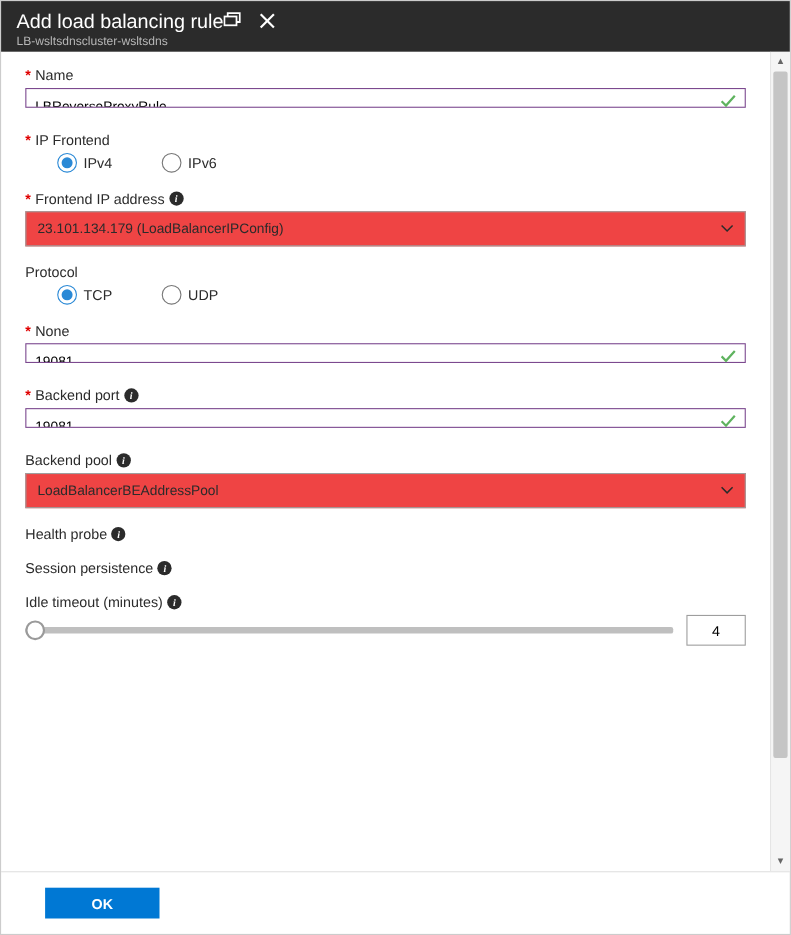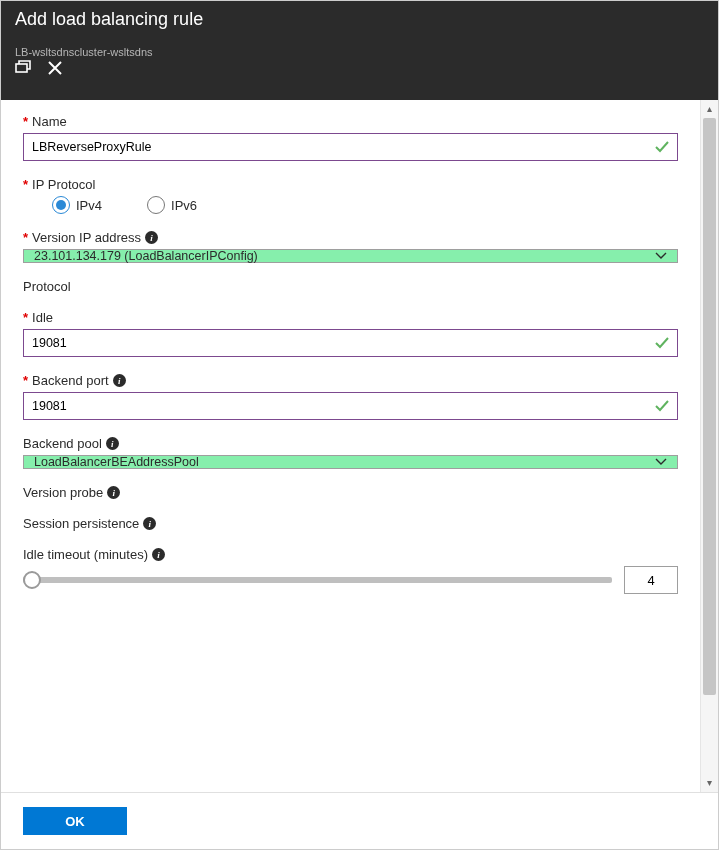--- a/index.html
+++ b/index.html
@@ -1,51 +1,51 @@
 <!DOCTYPE html>
 <html><head>
 <meta charset="utf-8">
 <style>
   * { box-sizing: border-box; }
   html, body { margin:0; padding:0; font-family: "Segoe UI", Arial, sans-serif; font-size:13px; color:#2b2b2b; }
   .panel { width:719px; height:850px; border:1px solid #ccc; display:flex; flex-direction:column; background:#fff; }
-  .header { background:#2b2b2b; color:#fff; padding:8px 14px 24px 14px; display:flex; align-items:flex-start; justify-content:center;flex-direction:column; }
+  .header { background:#2b2b2b; color:#fff; padding:8px 14px 3px 14px; display:flex; align-items:flex-start; justify-content:flex-start; }
   .header-titles { display:flex; flex-direction:column; }
   .header-title { font-size:18px; font-weight:400; }
-  .header-sub { font-size:11px; color:#b6b6b6; margin-top:16px; }
+  .header-sub { font-size:11px; color:#b6b6b6; margin-top:2px; }
   .header-actions { display:flex; gap:16px; align-items:center; margin-top:2px;}
   .hicon { width:16px; height:16px; display:inline-block; cursor:pointer; }
   .body-wrap { flex:1; position:relative; overflow:hidden; display:flex; }
   .scroll-area { flex:1; overflow-y:hidden; padding:14px 22px 10px 22px; }
   .scrollbar { width:18px; background:#f5f5f5; border-left:1px solid #e5e5e5; position:relative;}
   .scroll-up, .scroll-down { height:18px; text-align:center; font-size:10px; color:#666; line-height:18px; cursor:pointer;}
   .scroll-track { position:absolute; top:18px; bottom:18px; left:2px; right:2px;}
   .scroll-thumb { position:absolute; top:0; height:88%; width:100%; background:#c5c5c5; border-radius:2px;}
   .form-group { margin-bottom:16px; }
   .label-row { font-size:13px; margin-bottom:4px; display:flex; align-items:center; gap:4px;}
   .req { color:#e00000; font-weight:600; }
   .info-icon { width:13px; height:13px; display:inline-flex; align-items:center; justify-content:center; background:#2b2b2b; color:#fff; border-radius:50%; font-size:9px; font-weight:700; font-style:italic; cursor:default; font-family:Georgia,serif;}
-  .text-input { width:100%; height:28px; padding:0 34px 0 8px; font-size:12.5px; border:1px solid #9e9e9e; }
+  .text-input { width:100%; height:16px; padding:16px 34px 0 8px; font-size:12.5px; border:1px solid #9e9e9e; }
   .text-input.valid { border:1px solid #7c498f; }
   .input-wrap { position:relative; }
   .valid-check { position:absolute; right:8px; top:50%; transform:translateY(-50%); color:#5fb35f; }
-  .select { width:100%; height:14px; border:1px solid #9e9e9e; display:flex; align-items:center; justify-content:space-between; padding:0 10px; font-size:12.5px; cursor:pointer; background:#86efac;}
+  .select { width:100%; height:32px; border:1px solid #9e9e9e; display:flex; align-items:center; justify-content:space-between; padding:0 10px; font-size:12.5px; cursor:pointer; background:#ef4444;}
   .select.dashed { border:1px dashed #2a89d6; }
   .chev { width:12px; height:12px; }
   .radio-row { display:flex; gap:16px; align-items:center; }
   .radio { display:flex; align-items:center; gap:6px; cursor:pointer;padding-left:29px; }
   .radio-outer { width:18px; height:18px; border:1.5px solid #2a89d6; border-radius:50%; display:flex; align-items:center; justify-content:center;}
   .radio-outer.off { border-color:#777; }
   .radio-inner { width:10px; height:10px; background:#2a89d6; border-radius:50%; }
   .slider-row { display:flex; align-items:center; gap:12px; }
   .slider { flex:1; position:relative; height:20px; display:flex; align-items:center; }
   .slider-track { height:6px; background:#bfbfbf; width:100%; border-radius:2px;}
   .slider-knob { width:18px; height:18px; border-radius:50%; background:#fff; border:2px solid #9a9a9a; position:absolute; left:0; top:1px; cursor:grab;}
   .slider-val { width:54px; height:28px; border:1px solid #9e9e9e; text-align:center; font-size:13px;}
-  .footer { border-top:1px solid #e0e0e0; padding:14px 22px; }
+  .footer { border-top:1px solid #e0e0e0; padding:14px 40px; }
   .ok-btn { background:#0078d4; color:#fff; border:none; width:104px; height:28px; font-size:13px; font-weight:600; cursor:pointer; }
   svg { display:block; }
 </style>
 </head>
 <body>
 
 <div class="panel">
 
   <div class="header">
     <div class="header-titles">
@@ -81,60 +81,72 @@
               <svg width="16" height="16" viewBox="0 0 16 16">
                 <path d="M2 8 L6 12 L14 3" fill="none" stroke="#5fb35f" stroke-width="2"></path>
               </svg>
             </span>
         </div>
       </div>
 
       <div class="form-group">
         <div class="label-row">
             <span class="req">*</span>
-            <span>IP Protocol</span>
+            <span>IP Frontend</span>
           </div>
         <div class="radio-row">
           <div class="radio">
               <span class="radio-outer">
                 <span class="radio-inner"></span>
               </span>
               <span>IPv4</span>
             </div>
           <div class="radio">
               <span class="radio-outer off"></span>
               <span>IPv6</span>
             </div>
         </div>
       </div>
 
       <div class="form-group">
         <div class="label-row">
             <span class="req">*</span>
-            <span>Version IP address</span>
+            <span>Frontend IP address</span>
             <span class="info-icon">i</span>
           </div>
         <div class="select">
           <span>23.101.134.179 (LoadBalancerIPConfig)</span>
           <svg class="chev" viewBox="0 0 12 12">
               <path d="M1 3 L6 8 L11 3" fill="none" stroke="#2b2b2b" stroke-width="1.4"></path>
             </svg>
         </div>
       </div>
 
       <div class="form-group">
         <div class="label-row">
             <span>Protocol</span>
           </div>
-      </div>
-
-      <div class="form-group">
-        <div class="label-row">
-            <span class="req">*</span>
-            <span>Idle</span>
+        <div class="radio-row">
+          <div class="radio">
+              <span class="radio-outer">
+                <span class="radio-inner"></span>
+              </span>
+              <span>TCP</span>
+            </div>
+          <div class="radio">
+              <span class="radio-outer off"></span>
+              <span>UDP</span>
+            </div>
+        </div>
+      </div>
+
+      <div class="form-group">
+        <div class="label-row">
+            <span class="req">*</span>
+            <span>None</span>
           </div>
         <div class="input-wrap">
           <input class="text-input valid" value="19081" style="">
           <span class="valid-check">
               <svg width="16" height="16" viewBox="0 0 16 16">
                 <path d="M2 8 L6 12 L14 3" fill="none" stroke="#5fb35f" stroke-width="2"></path>
               </svg>
             </span>
         </div>
       </div>
@@ -163,21 +175,21 @@
         <div class="select">
           <span>LoadBalancerBEAddressPool</span>
           <svg class="chev" viewBox="0 0 12 12">
               <path d="M1 3 L6 8 L11 3" fill="none" stroke="#2b2b2b" stroke-width="1.4"></path>
             </svg>
         </div>
       </div>
 
       <div class="form-group">
         <div class="label-row">
-            <span>Version probe</span>
+            <span>Health probe</span>
             <span class="info-icon">i</span>
           </div>
       </div>
 
       <div class="form-group">
         <div class="label-row">
             <span>Session persistence</span>
             <span class="info-icon">i</span>
           </div>
       </div>

